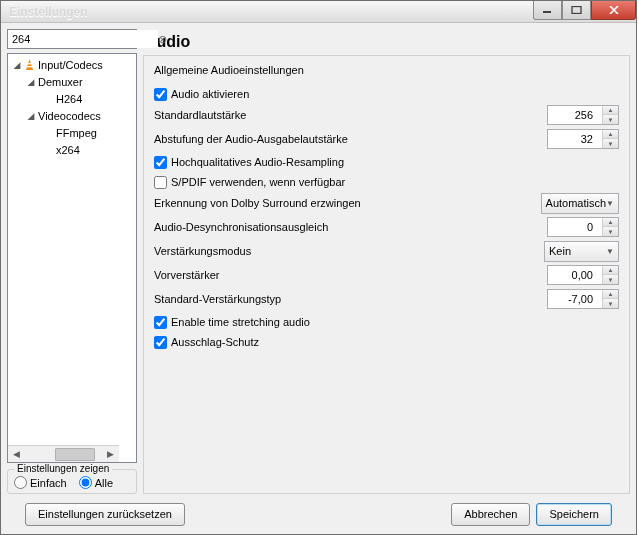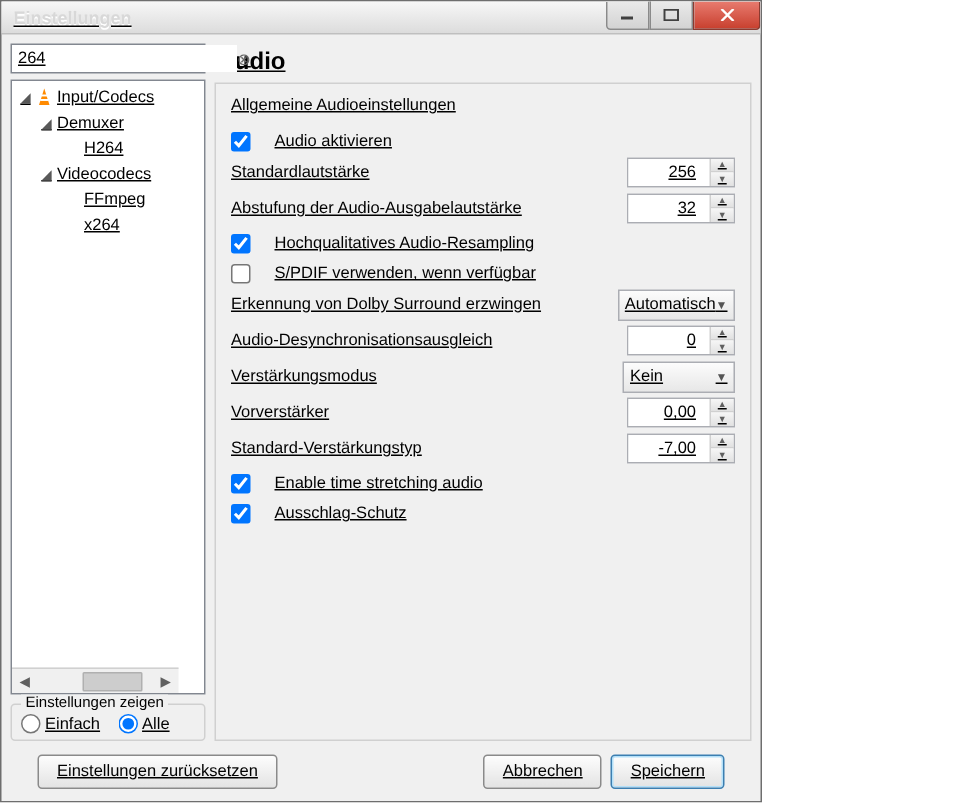--- a/index.html
+++ b/index.html
@@ -1,17 +1,17 @@
 <!DOCTYPE html>
 <html><head>
 <meta charset="utf-8">
 <style>
 * { box-sizing: border-box; margin: 0; padding: 0; font-family: "Segoe UI", Tahoma, sans-serif; font-size: 11px; }
 body { background: #fff; width: 639px; height: 535px; overflow: hidden; }
-.window { width: 508px; height: 535px; border: 1px solid #6e6e6e; background: #f0f0f0; display: flex; flex-direction: column; position: relative; text-decoration: underline; }
+.window { width: 637px; height: 535px; border: 1px solid #6e6e6e; background: #f0f0f0; display: flex; flex-direction: column; position: relative; }
 .titlebar { height: 22px; background: linear-gradient(to bottom, #f7f7f7, #dcdcdc); display: flex; align-items: center; padding-left: 8px; border-bottom: 1px solid #bfbfbf; position: relative; }
 .title-text { color: #d8d8d8; font-weight: bold; font-size: 12px; text-shadow: 0 1px 0 #fff; }
 .win-controls { position: absolute; right: 0; top: 0; display: flex; height: 20px; }
 .win-btn { width: 29px; height: 19px; border: 1px solid #8a8a8a; border-top: none; background: linear-gradient(to bottom, #eaeaea, #d3d3d3); display: flex; align-items: center; justify-content: center; }
 .win-btn.close { width: 45px; background: linear-gradient(to bottom, #e87b6f, #c8402f); border-color: #8a3a30; border-top-right-radius: 0; border-bottom-right-radius: 3px; }
 .win-btn.min { border-bottom-left-radius: 3px; }
 .win-btn svg { width: 12px; height: 8px; }
 .content { flex: 1; display: flex; padding: 6px 6px 0 6px; gap: 6px; min-height: 0; border-radius: 15px; }
 .left-pane { width: 130px; display: flex; flex-direction: column; }
 .search-box { height: 20px; border: 1px solid #828790; background: #fff; display: flex; align-items: center; margin-bottom: 4px; position: relative; }
@@ -30,21 +30,21 @@
 .show-settings-legend { position: absolute; top: -7px; left: 6px; background: #f0f0f0; padding: 0 3px; font-size: 10px; }
 .radios { display: flex; gap: 12px; }
 .radios label { display: flex; align-items: center; gap: 3px; }
 .right-pane { flex: 1; display: flex; flex-direction: column; min-width: 0; }
 .page-title { font-size: 16px; font-weight: 600; padding: 4px 2px 4px 2px; }
 .page-body { flex: 1; border: 1px solid #d0d0d0; background: #f0f0f0; padding: 8px 10px; overflow: auto; }
 .group-title { font-size: 11px; margin-bottom: 8px; }
 .form-row { display: flex; align-items: center; height: 22px; margin-bottom: 2px; }
 .form-row label { flex: 1; }
 .form-row .control { width: 75px; display: flex; justify-content: flex-end; }
-.checkbox-row { display: flex; align-items: center; height: 20px; gap: 16px; }
+.checkbox-row { display: flex; align-items: center; height: 20px; gap: 4px; }
 .checkbox-row input[type=checkbox] { width: 13px; height: 13px; }
 .num-input { display: flex; border: 1px solid #abadb3; background: #fff; height: 20px; width: 72px; }
 .num-input input { border: none; outline: none; width: 54px; text-align: right; padding-right: 9px; font-size: 11px; }
 .num-input .spins { display: flex; flex-direction: column; width: 17px; border-left: 1px solid #d0d0d0; }
 .num-input .spin { height: 9px; display: flex; align-items: center; justify-content: center; font-size: 6px; color: #606060; background: linear-gradient(to bottom, #f6f6f6, #e1e1e1); cursor: pointer; }
 .num-input .spin:first-child { border-bottom: 1px solid #d0d0d0; }
 .select { height: 21px; width: 82px; border: 1px solid #abadb3; background: linear-gradient(to bottom, #fcfcfc, #e7e7e7); display: flex; align-items: center; padding: 0 4px; position: relative; }
 .select .caret { margin-left: auto; font-size: 8px; color: #555; }
 .bottom-bar { height: 40px; display: flex; align-items: center; padding: 0 24px; gap: 6px; }
 .btn { height: 23px; padding: 0 12px; border: 1px solid #8a8a8a; background: linear-gradient(to bottom, #fdfdfd, #e3e3e3); border-radius: 3px; cursor: pointer; display: flex; align-items: center; }

